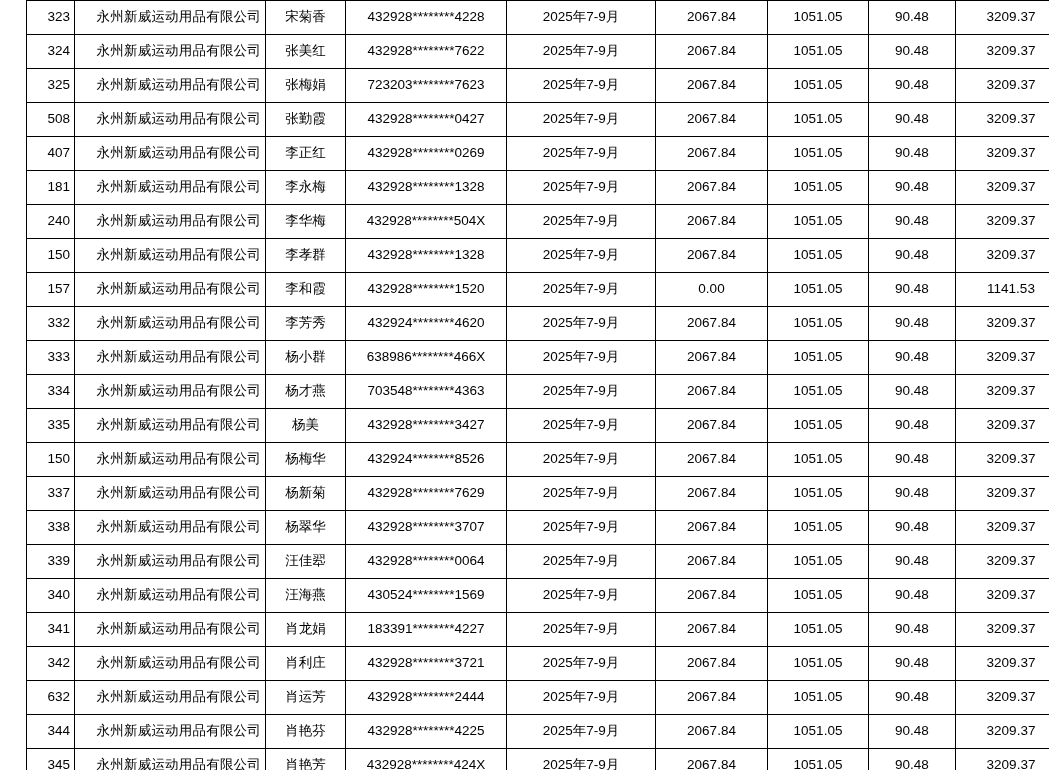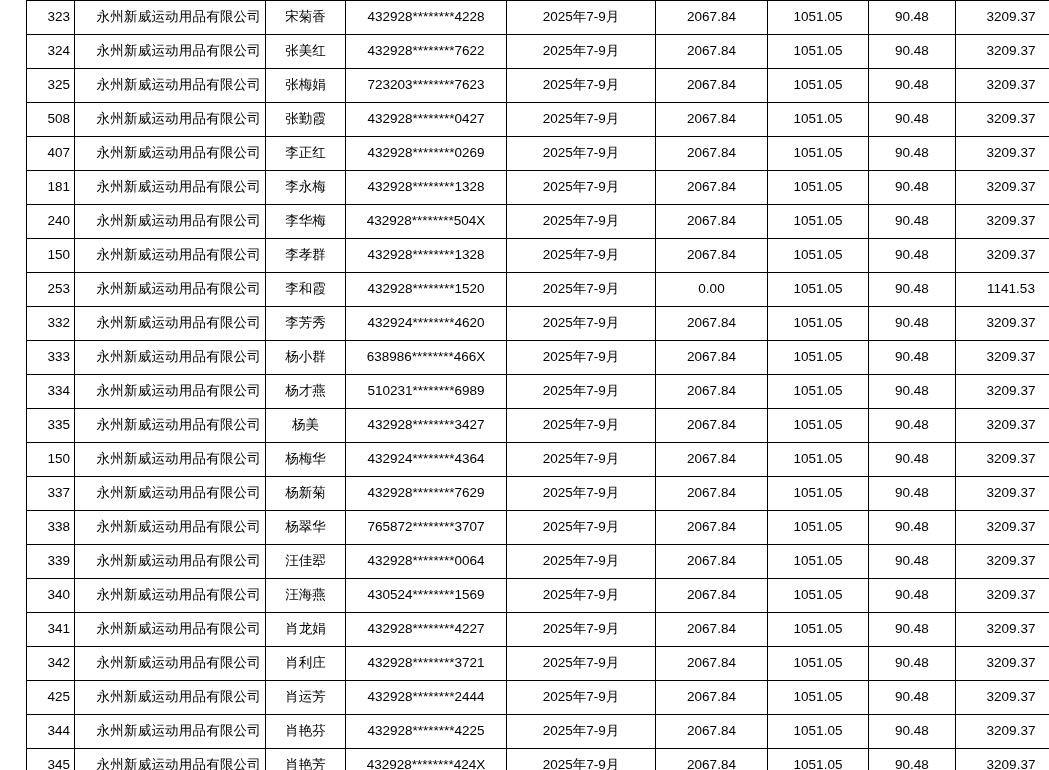--- a/index.html
+++ b/index.html
@@ -149,21 +149,21 @@
         <td class="company">永州新威运动用品有限公司</td>
         <td class="ta-c">李孝群</td>
         <td class="ta-c num">432928********1328</td>
         <td class="ta-c">2025年7-9月</td>
         <td class="ta-c num">2067.84</td>
         <td class="ta-c num">1051.05</td>
         <td class="ta-c num">90.48</td>
         <td class="ta-c num">3209.37</td>
       </tr>
       <tr>
-        <td class="idx">253</td>
+        <td class="idx">157</td>
         <td class="company">永州新威运动用品有限公司</td>
         <td class="ta-c">李和霞</td>
         <td class="ta-c num">432928********1520</td>
         <td class="ta-c">2025年7-9月</td>
         <td class="ta-c num">0.00</td>
         <td class="ta-c num">1051.05</td>
         <td class="ta-c num">90.48</td>
         <td class="ta-c num">1141.53</td>
       </tr>
       <tr>
@@ -185,21 +185,21 @@
         <td class="ta-c">2025年7-9月</td>
         <td class="ta-c num">2067.84</td>
         <td class="ta-c num">1051.05</td>
         <td class="ta-c num">90.48</td>
         <td class="ta-c num">3209.37</td>
       </tr>
       <tr>
         <td class="idx">334</td>
         <td class="company">永州新威运动用品有限公司</td>
         <td class="ta-c">杨才燕</td>
-        <td class="ta-c num">510231********6989</td>
+        <td class="ta-c num">703548********4363</td>
         <td class="ta-c">2025年7-9月</td>
         <td class="ta-c num">2067.84</td>
         <td class="ta-c num">1051.05</td>
         <td class="ta-c num">90.48</td>
         <td class="ta-c num">3209.37</td>
       </tr>
       <tr>
         <td class="idx">335</td>
         <td class="company">永州新威运动用品有限公司</td>
         <td class="ta-c">杨美</td>
@@ -207,21 +207,21 @@
         <td class="ta-c">2025年7-9月</td>
         <td class="ta-c num">2067.84</td>
         <td class="ta-c num">1051.05</td>
         <td class="ta-c num">90.48</td>
         <td class="ta-c num">3209.37</td>
       </tr>
       <tr>
         <td class="idx">150</td>
         <td class="company">永州新威运动用品有限公司</td>
         <td class="ta-c">杨梅华</td>
-        <td class="ta-c num">432924********4364</td>
+        <td class="ta-c num">432924********8526</td>
         <td class="ta-c">2025年7-9月</td>
         <td class="ta-c num">2067.84</td>
         <td class="ta-c num">1051.05</td>
         <td class="ta-c num">90.48</td>
         <td class="ta-c num">3209.37</td>
       </tr>
       <tr>
         <td class="idx">337</td>
         <td class="company">永州新威运动用品有限公司</td>
         <td class="ta-c">杨新菊</td>
@@ -229,21 +229,21 @@
         <td class="ta-c">2025年7-9月</td>
         <td class="ta-c num">2067.84</td>
         <td class="ta-c num">1051.05</td>
         <td class="ta-c num">90.48</td>
         <td class="ta-c num">3209.37</td>
       </tr>
       <tr>
         <td class="idx">338</td>
         <td class="company">永州新威运动用品有限公司</td>
         <td class="ta-c">杨翠华</td>
-        <td class="ta-c num">765872********3707</td>
+        <td class="ta-c num">432928********3707</td>
         <td class="ta-c">2025年7-9月</td>
         <td class="ta-c num">2067.84</td>
         <td class="ta-c num">1051.05</td>
         <td class="ta-c num">90.48</td>
         <td class="ta-c num">3209.37</td>
       </tr>
       <tr>
         <td class="idx">339</td>
         <td class="company">永州新威运动用品有限公司</td>
         <td class="ta-c">汪佳翆</td>
@@ -262,40 +262,40 @@
         <td class="ta-c">2025年7-9月</td>
         <td class="ta-c num">2067.84</td>
         <td class="ta-c num">1051.05</td>
         <td class="ta-c num">90.48</td>
         <td class="ta-c num">3209.37</td>
       </tr>
       <tr>
         <td class="idx">341</td>
         <td class="company">永州新威运动用品有限公司</td>
         <td class="ta-c">肖龙娟</td>
-        <td class="ta-c num">432928********4227</td>
+        <td class="ta-c num">183391********4227</td>
         <td class="ta-c">2025年7-9月</td>
         <td class="ta-c num">2067.84</td>
         <td class="ta-c num">1051.05</td>
         <td class="ta-c num">90.48</td>
         <td class="ta-c num">3209.37</td>
       </tr>
       <tr>
         <td class="idx">342</td>
         <td class="company">永州新威运动用品有限公司</td>
         <td class="ta-c">肖利庄</td>
         <td class="ta-c num">432928********3721</td>
         <td class="ta-c">2025年7-9月</td>
         <td class="ta-c num">2067.84</td>
         <td class="ta-c num">1051.05</td>
         <td class="ta-c num">90.48</td>
         <td class="ta-c num">3209.37</td>
       </tr>
       <tr>
-        <td class="idx">425</td>
+        <td class="idx">632</td>
         <td class="company">永州新威运动用品有限公司</td>
         <td class="ta-c">肖运芳</td>
         <td class="ta-c num">432928********2444</td>
         <td class="ta-c">2025年7-9月</td>
         <td class="ta-c num">2067.84</td>
         <td class="ta-c num">1051.05</td>
         <td class="ta-c num">90.48</td>
         <td class="ta-c num">3209.37</td>
       </tr>
       <tr>

